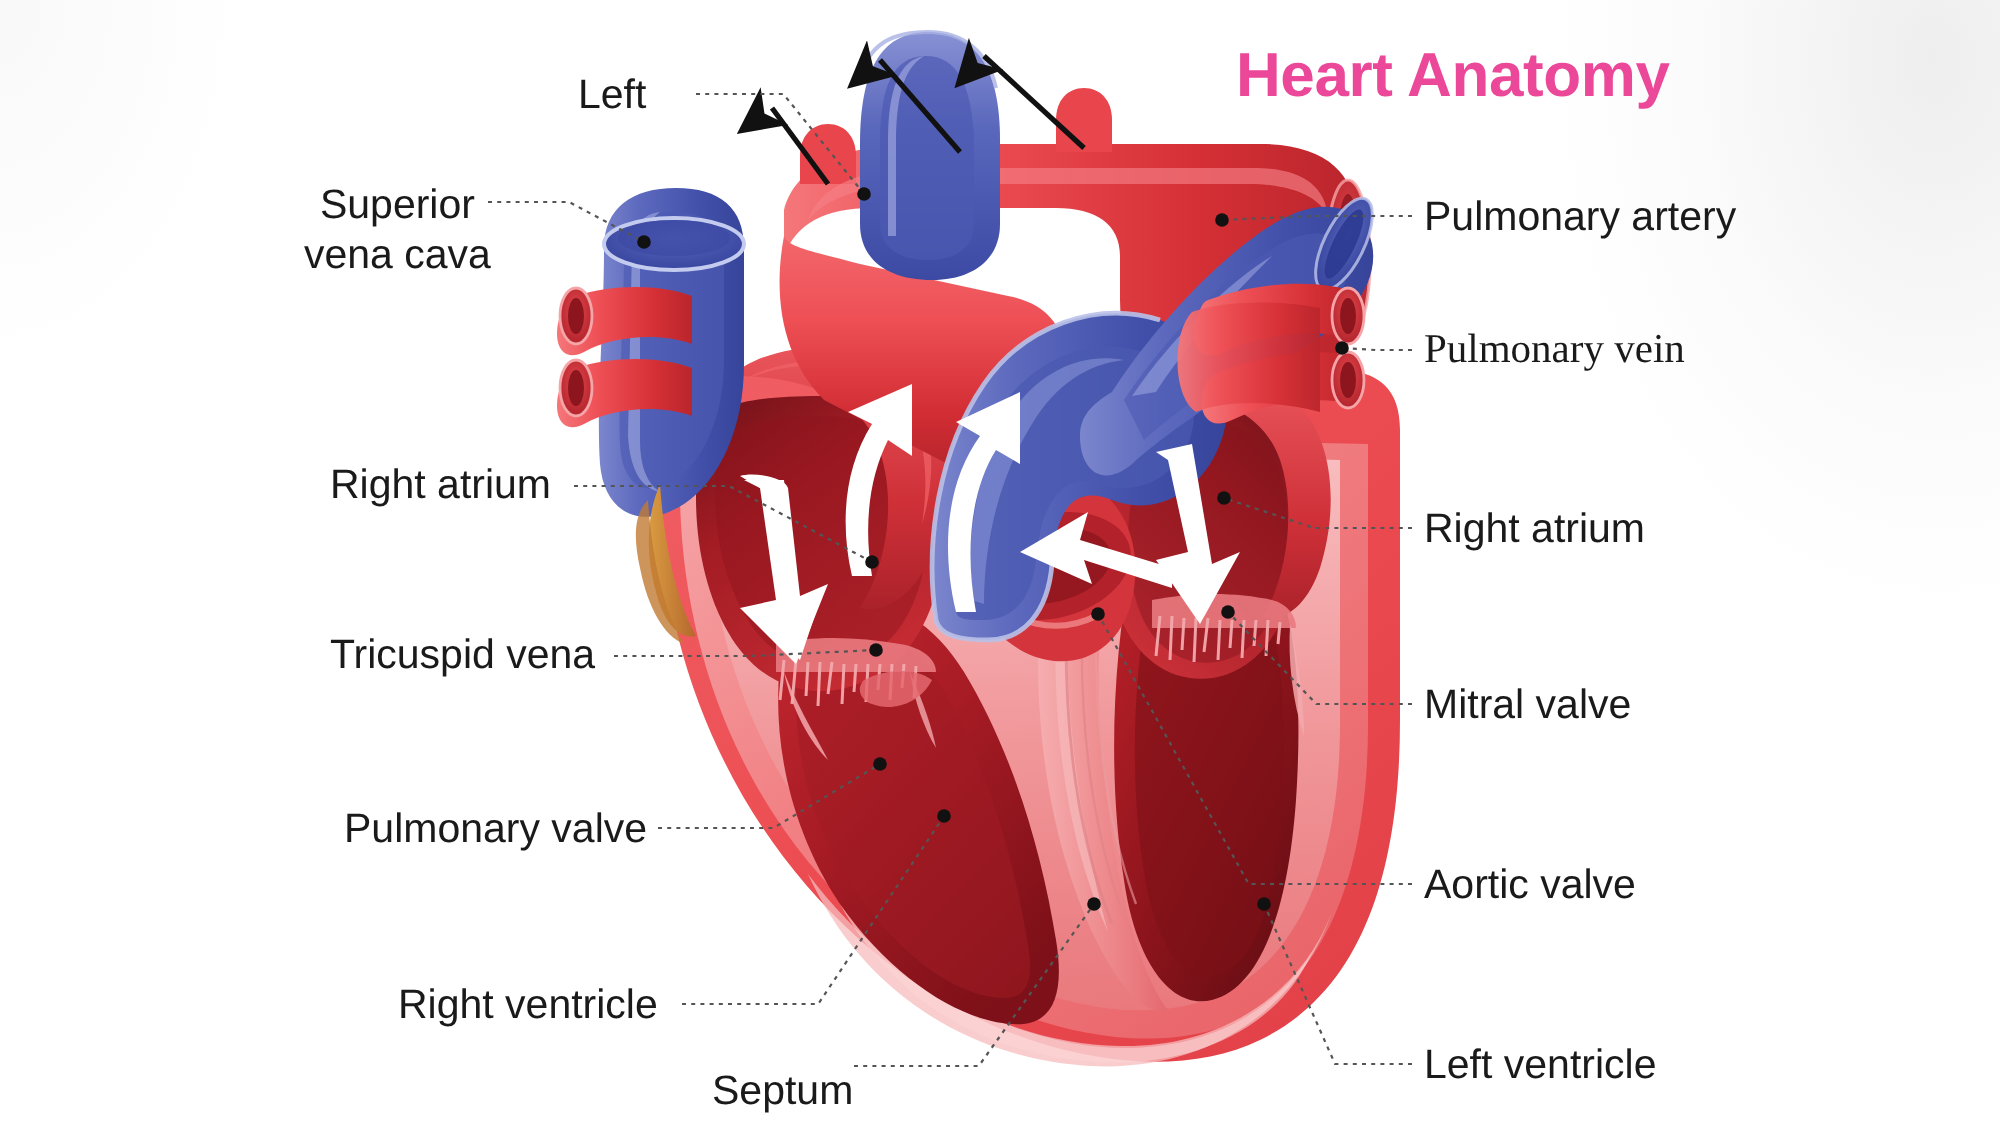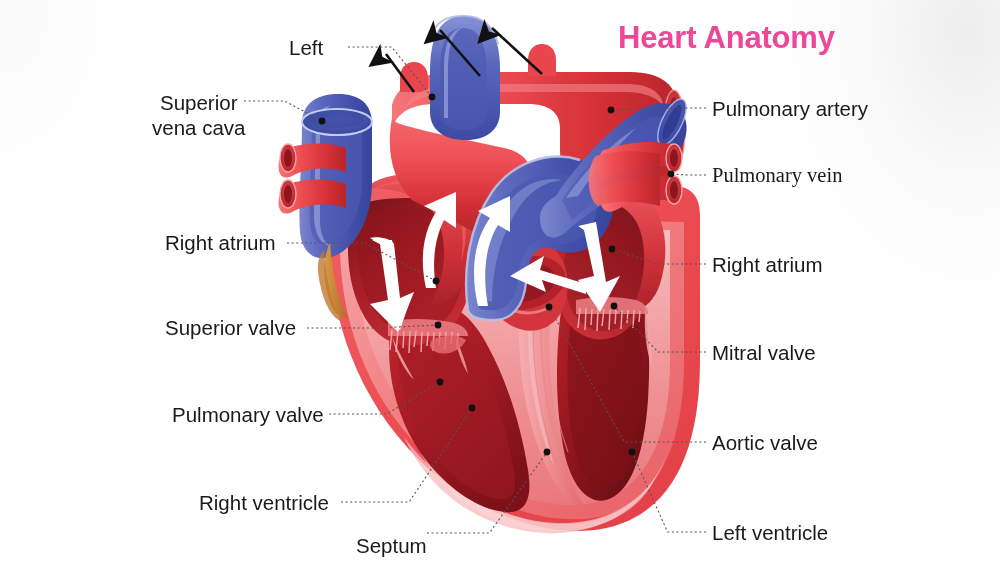--- a/index.html
+++ b/index.html
@@ -447,21 +447,21 @@
         <div>Left</div>
       </div>
       <div class="lbl l" style="right: auto; left: 152px; text-align: center; top: 90px;">
         <div>Superior</div>
         <div>vena cava</div>
       </div>
       <div class="lbl l" style="right: auto; left: 165px; text-align: center; top: 230px;">
         <div>Right atrium</div>
       </div>
       <div class="lbl l" style="right: auto; left: 165px; text-align: left; top: 315px;">
-        <div>Superior valve</div>
+        <div>Tricuspid vena</div>
       </div>
       <div class="lbl l" style="right: auto; left: 172px; text-align: left; top: 402px;">
         <div>Pulmonary valve</div>
       </div>
       <div class="lbl l" style="right: auto; left: 199px; text-align: left; top: 490px;">
         <div>Right ventricle</div>
       </div>
       <div class="lbl l" style="right: auto; left: 356px; text-align: left; top: 521px; margin-top: 12px;">
         <div>Septum</div>
       </div>

